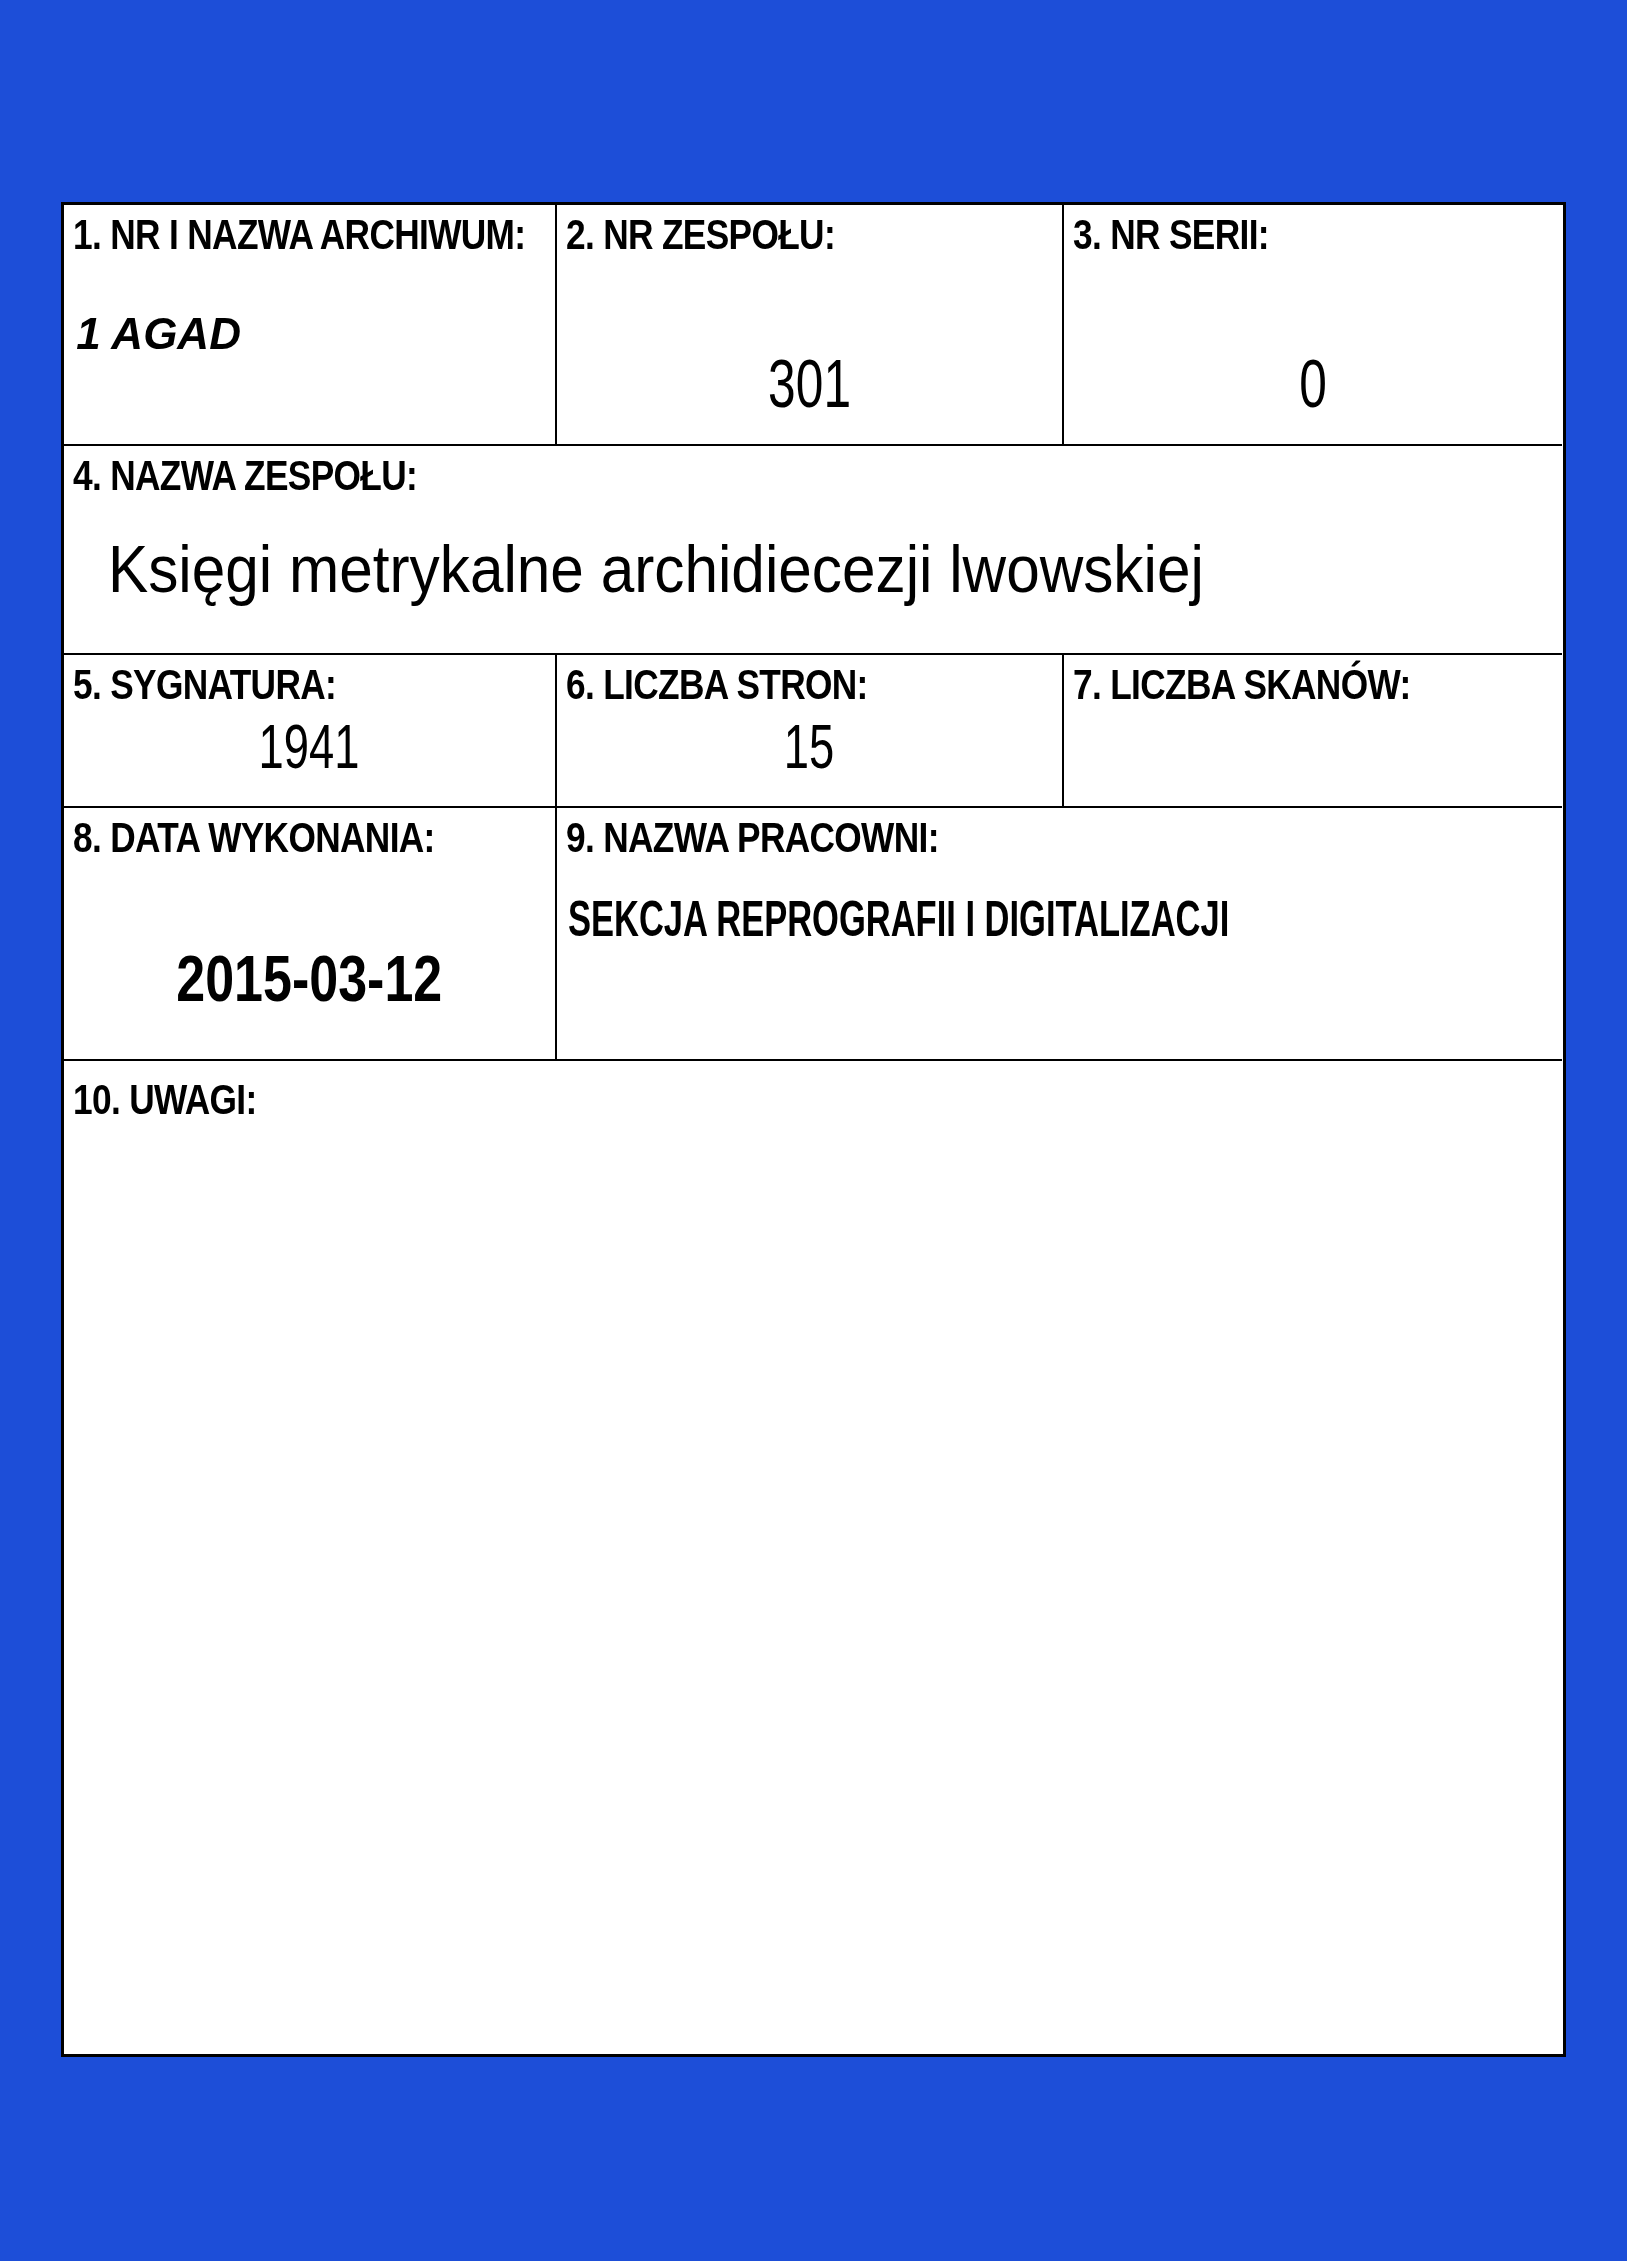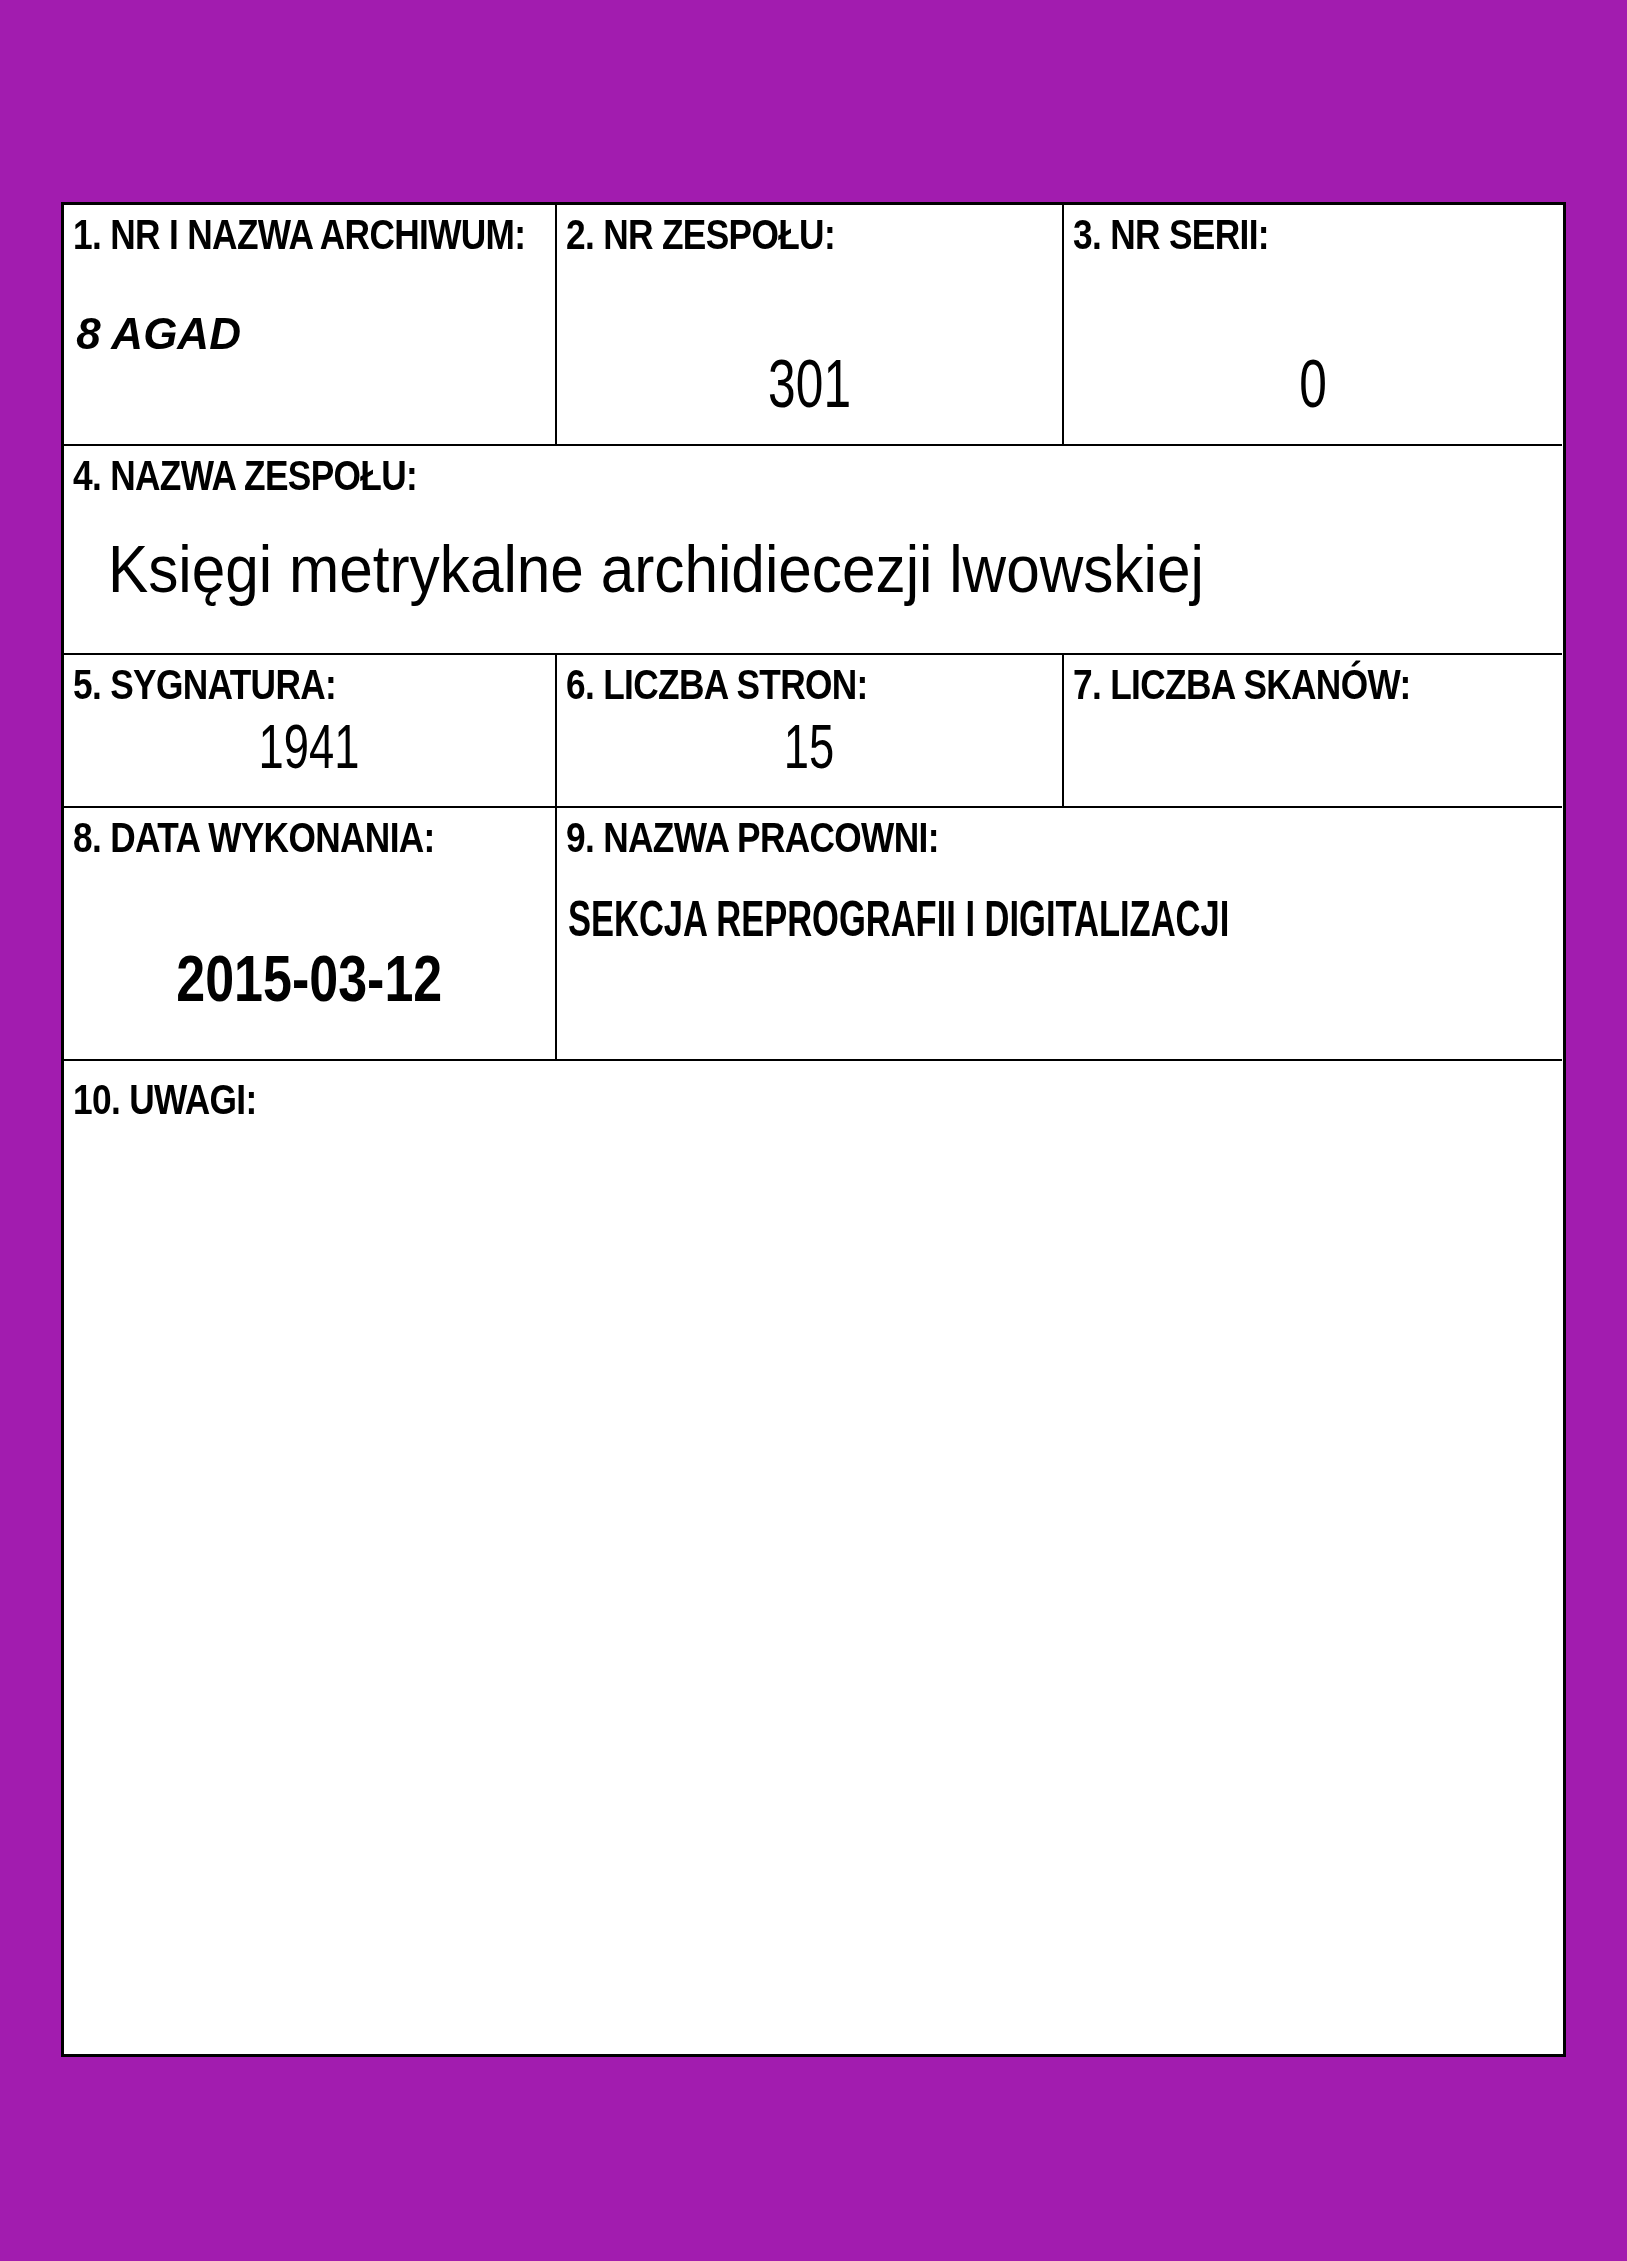--- a/index.html
+++ b/index.html
@@ -8,21 +8,21 @@
     height: 2261px;
     background: #ffffff;
     font-family: "Liberation Sans", sans-serif;
     color: #000000;
     overflow: hidden;
   }
   .sheet {
     position: relative;
     width: 1628px;
     height: 2261px;
-    background: #a21caf;
+    background: #1d4ed8;
   }
   .form-table {
     position: absolute;
     left: 61px;
     top: 202px;
     width: 1505px;
     height: 1855px;
     border: 3.1px solid #000000;
     display: grid;
     grid-template-columns: 493px 507px 498px;
@@ -91,21 +91,21 @@
   .val-workshop { top: 86px; left: 10.7px; font-size: 50px; font-weight: 700; }
 </style>
 </head>
 <body>
 
 <div class="sheet">
   <div class="form-table">
 
     <div class="cell b-r b-b">
       <div class="label">1. NR I NAZWA ARCHIWUM:</div>
-      <div class="value val-archive">8 AGAD</div>
+      <div class="value val-archive">1 AGAD</div>
     </div>
     <div class="cell b-r b-b">
       <div class="label">2. NR ZESPOŁU:</div>
       <div class="value v-center val-bignum">
         <span class="squeeze">301</span>
       </div>
     </div>
     <div class="cell b-b">
       <div class="label">3. NR SERII:</div>
       <div class="value v-center val-bignum">

